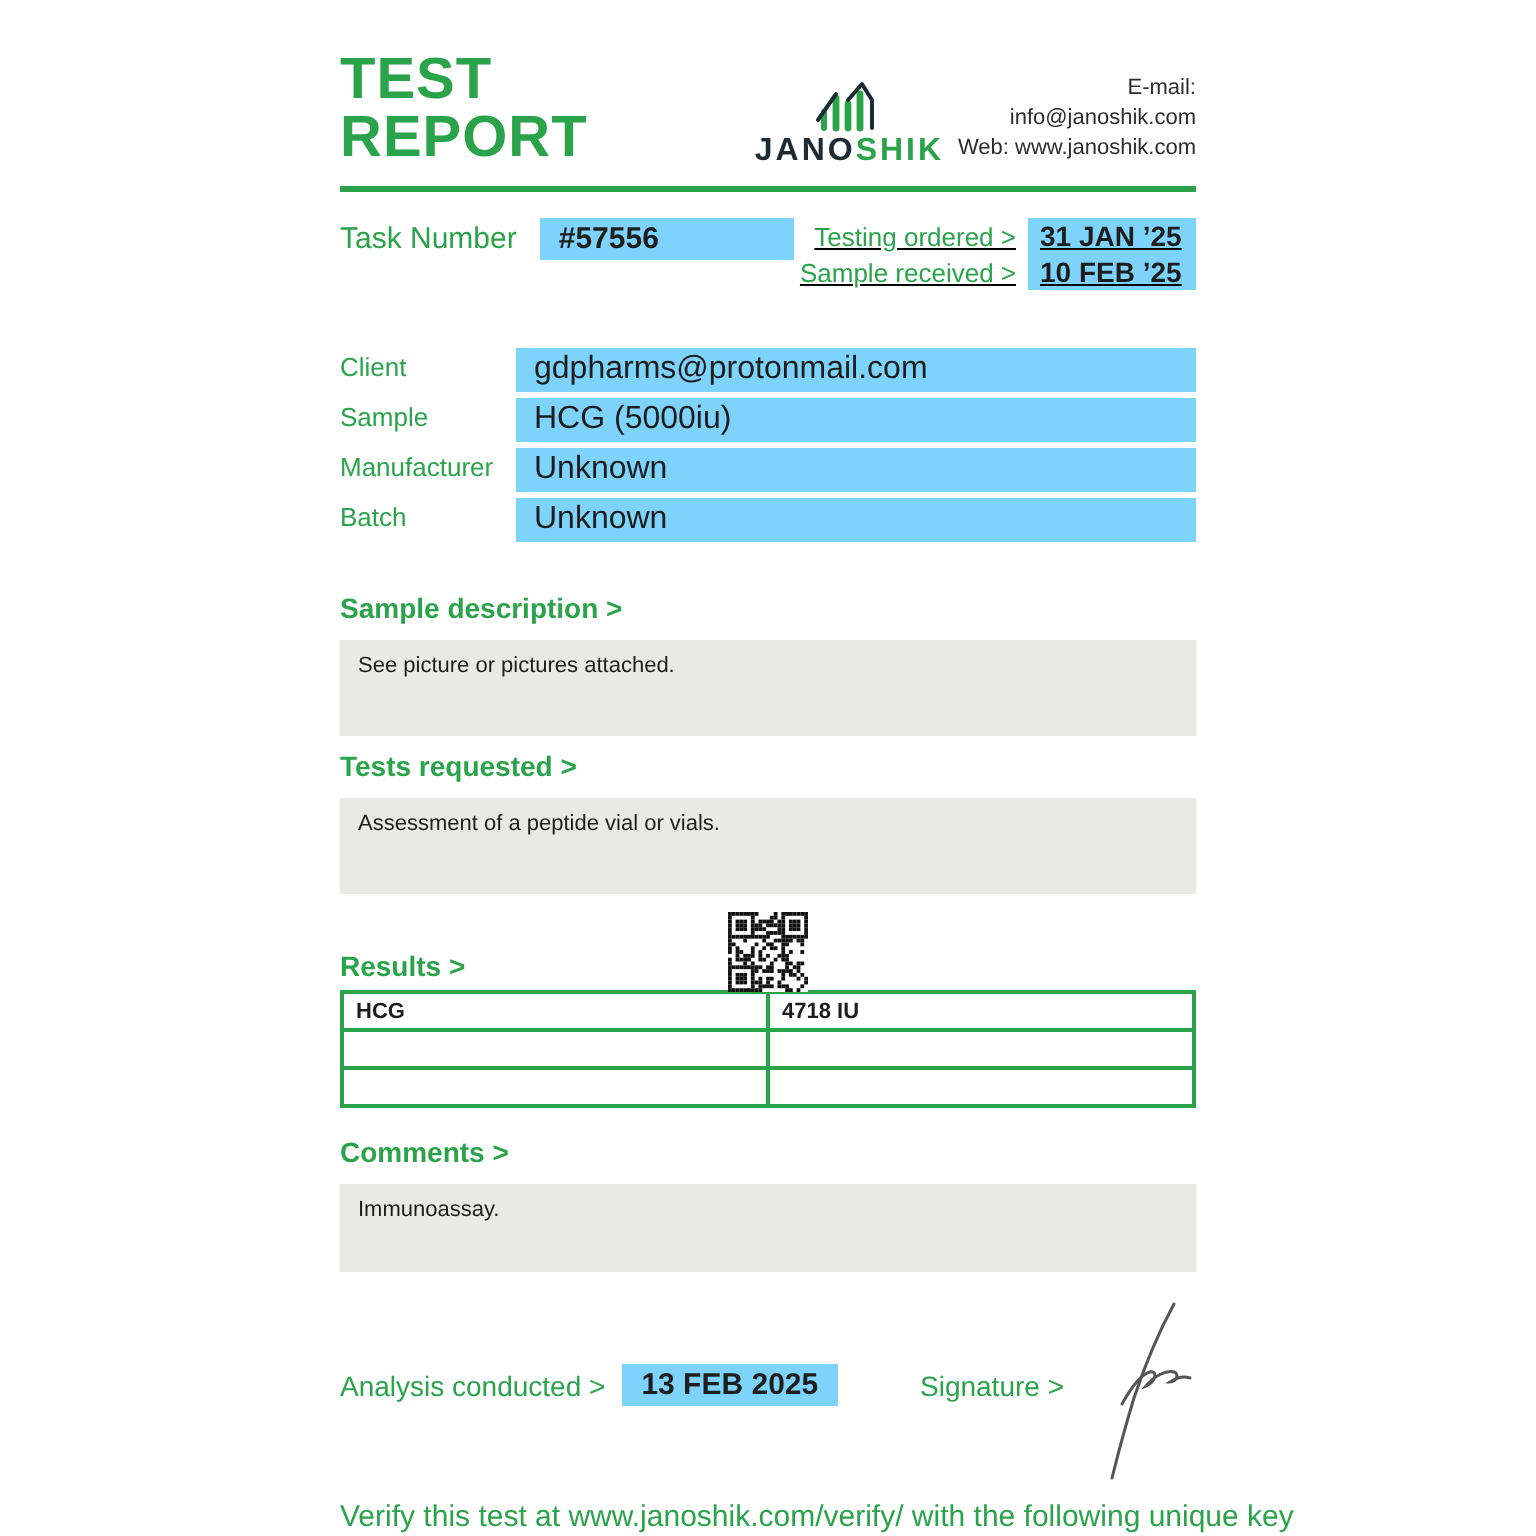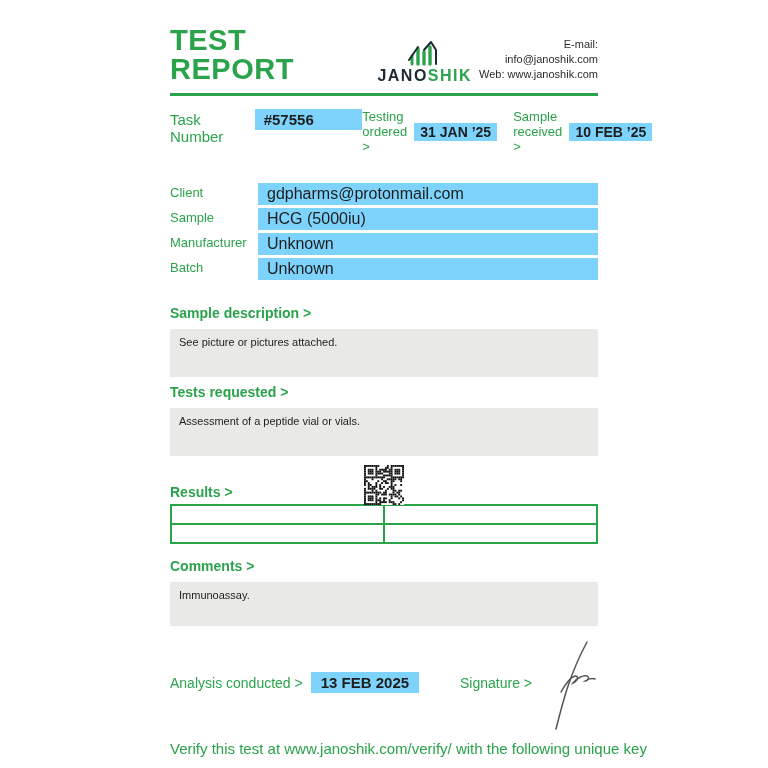--- a/index.html
+++ b/index.html
@@ -17,21 +17,21 @@
   .logo-text .shik { color:#2aa34b; }
   .contact { text-align:right; font-size:11px; color:#2c2c2c; line-height:15px; padding-bottom:2px; }
   .rule { height:3px; background:#2aa34b; margin-top:9px; }
 
   
   .task-row { display:flex; justify-content:space-between; margin-top:13px; }
   .task-left { display:flex; align-items:flex-start; }
   .task-label { color:#2aa34b; font-size:15px; padding-top:2px; }
   .gbox { background:#7dd3fc; color:#1d1d1d; }
   .task-num { width:127px; margin-left:12px; font-size:15px; font-weight:600; padding:2px 9px; }
-  .date-grid { display:flex; gap:16px; }
+  .date-grid { display:flex; flex-direction:column; gap:0;text-decoration:underline; }
   .date-line { display:flex; align-items:center; justify-content:flex-end; }
   .date-label { color:#2aa34b; font-size:13px; margin-right:6px; }
   .date-val { width:84px; font-size:14px; font-weight:600; padding:1px 6px; white-space:nowrap; }
 
   
   .info { margin-top:29px; }
   .info-row { display:flex; margin-bottom:3px; }
   .info-label { width:88px; color:#2aa34b; font-size:13px; padding-top:2px; }
   .info-val { flex:1; font-size:16px; font-weight:500; padding:2px 9px; min-height:19px; }
 
@@ -374,20 +374,24 @@
               <rect x="13.33" y="38.10" width="1.90" height="1.90" fill="#111111"></rect>
               <rect x="15.24" y="38.10" width="1.90" height="1.90" fill="#111111"></rect>
               <rect x="28.57" y="38.10" width="1.90" height="1.90" fill="#111111"></rect>
               <rect x="30.48" y="38.10" width="1.90" height="1.90" fill="#111111"></rect>
               <rect x="34.29" y="38.10" width="1.90" height="1.90" fill="#111111"></rect>
             </svg></div>
       </div>
       <table class="results">
         <tbody>
           <tr>
+            <td>HCG</td>
+            <td>4718 IU</td>
+          </tr>
+          <tr>
             <td></td>
             <td></td>
           </tr>
           <tr>
             <td></td>
             <td></td>
           </tr>
         </tbody>
       </table>
     </div>

